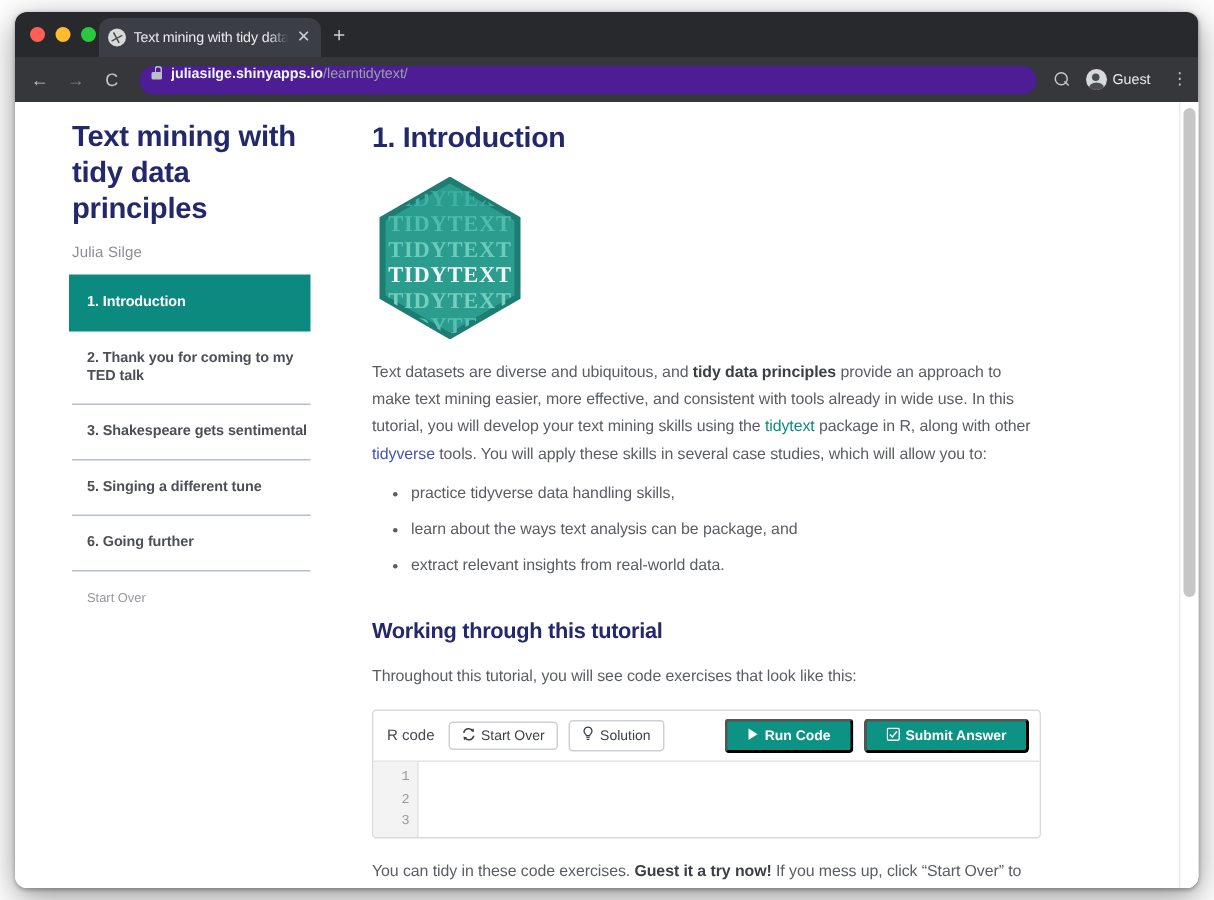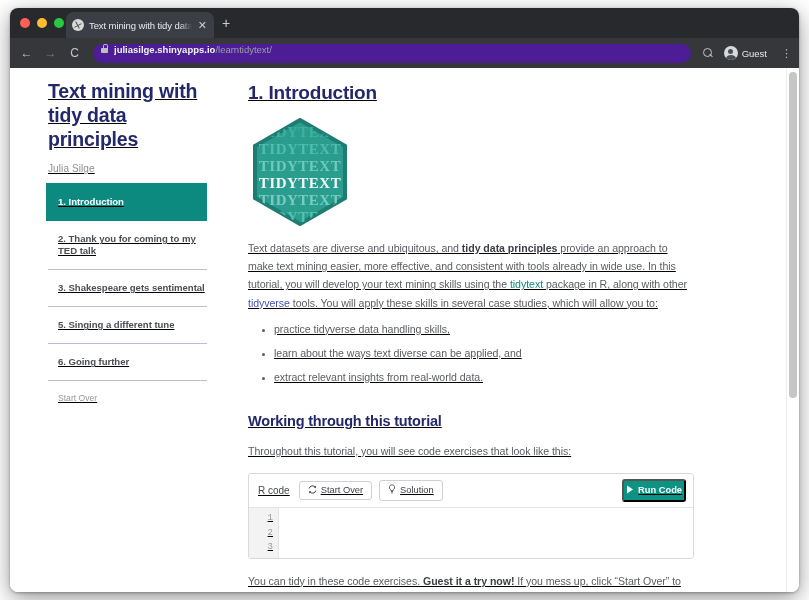--- a/index.html
+++ b/index.html
@@ -167,21 +167,20 @@
     line-height: 1; letter-spacing: 0; width: 10px; text-align: center;
   }
 
   
   #page-viewport {
     position: relative;
     height: 524px;
     background: #ffffff;
     overflow: hidden;
     display: flex;
-    text-decoration: underline;
   }
   #page-scroll {
     flex: 1 1 auto;
     display: flex;
     padding-top: 12px;
   }
 
   
   #sidebar {
     flex: 0 0 215px;
@@ -309,21 +308,21 @@
     background: #fff;
     line-height: 1.1;
     white-space: nowrap;
   }
   .toolbar-spacer { flex: 1 1 auto; }
   .teal-btn {
     display: inline-flex; align-items: center; gap: 4px;
     font-size: 9.3px; font-weight: bold; color: #ffffff;
     background: #0d9384;
     border-radius: 3px;
-    padding: 4px 2px;
+    padding: 4px 13px;
     line-height: 1.1;
     white-space: nowrap;
   }
   .ic { display: inline-block; flex: 0 0 auto; }
 
   #code-editor {
     display: flex;
     background: #ffffff;
     min-height: 46px;
     font-family: "Liberation Mono", monospace;
@@ -440,21 +439,21 @@
               <text x="48" y="104" font-size="15" fill="#57c0b2" letter-spacing="0.5">TIDYTEXT</text>
               <text x="48" y="121" font-size="15" fill="#46b5a7" letter-spacing="0.5">TIDYTEXT</text>
             </g>
           </svg>
         </div>
 
         <p class="body-p"><span>Text datasets are diverse and ubiquitous, and </span><b>tidy data principles</b><span> provide an approach to make text mining easier, more effective, and consistent with tools already in wide use. In this tutorial, you will develop your text mining skills using the </span><a class="link">tidytext</a><span> package in R, along with other </span><a class="link alt">tidyverse</a><span> tools. You will apply these skills in several case studies, which will allow you to:</span></p>
 
         <ul id="skills-list">
           <li>practice tidyverse data handling skills,</li>
-          <li>learn about the ways text diverse can be applied, and</li>
+          <li>learn about the ways text analysis can be package, and</li>
           <li>extract relevant insights from real-world data.</li>
         </ul>
 
         <h3 id="subsection-heading">Working through this tutorial</h3>
         <p class="body-p">Throughout this tutorial, you will see code exercises that look like this:</p>
 
         <div id="code-exercise">
           <div id="exercise-toolbar">
             <span id="r-code-label">R code</span>
 
@@ -484,20 +483,29 @@
 
             <button class="teal-btn">
               <span class="ic">
                 <svg width="8" height="9" viewBox="0 0 10 12" aria-hidden="true">
                   <polygon points="1,0.8 9,6 1,11.2" fill="#ffffff"></polygon>
                 </svg>
               </span>
               <span>Run Code</span>
             </button>
 
+            <button class="teal-btn">
+              <span class="ic">
+                <svg width="9" height="9" viewBox="0 0 12 12" aria-hidden="true">
+                  <rect x="0.7" y="0.7" width="10.6" height="10.6" rx="1.4" fill="none" stroke="#ffffff" stroke-width="1.2"></rect>
+                  <path d="M3 6.2 L5.2 8.4 L9.2 3.6" fill="none" stroke="#ffffff" stroke-width="1.3"></path>
+                </svg>
+              </span>
+              <span>Submit Answer</span>
+            </button>
           </div>
 
           <div id="code-editor">
             <div id="gutter">
               <div>1</div>
               <div>2</div>
               <div>3</div>
             </div>
             <div id="code-lines">
               <div class="code-blank"></div>

